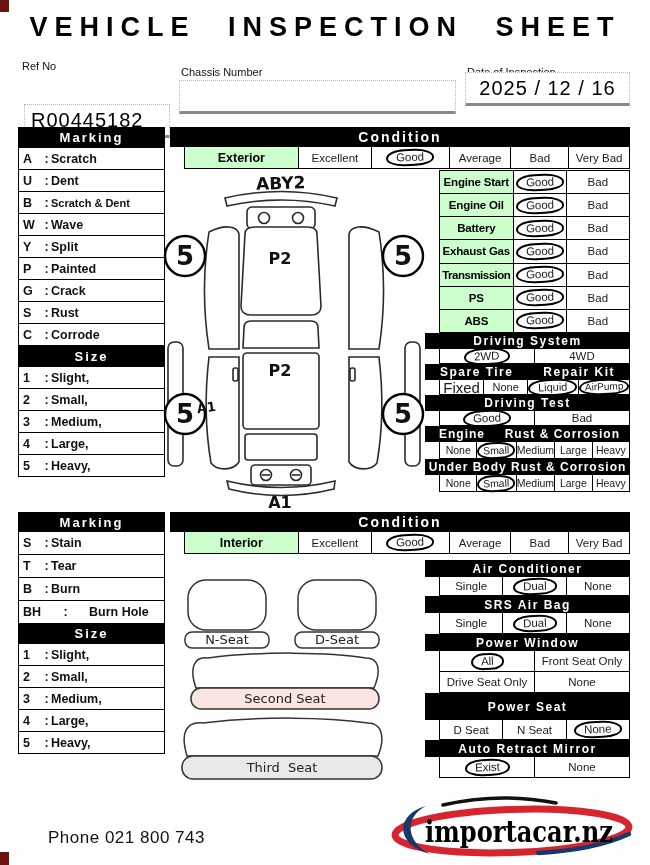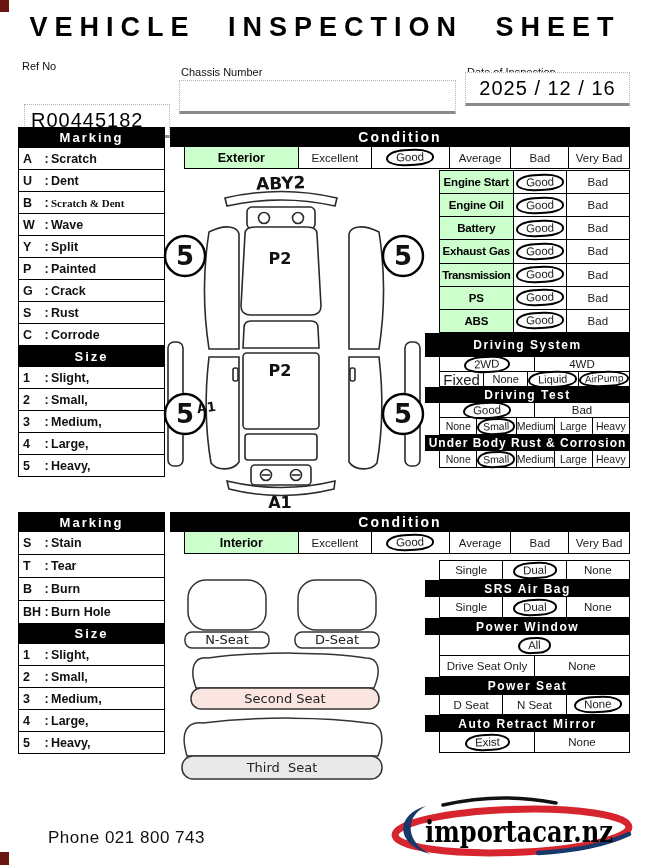--- a/index.html
+++ b/index.html
@@ -74,21 +74,21 @@
         <span>Scratch</span>
       </div>
     <div class="mrow" style="height:23px;">
         <span class="code">U</span>
         <span class="sep">:</span>
         <span>Dent</span>
       </div>
     <div class="mrow" style="height:23px;">
         <span class="code">B</span>
         <span class="sep">:</span>
-        <span style="font-size:11px;font-family:Liberation Serif, serif;">Scratch &amp; Dent</span>
+        <span style="font-size:11px;">Scratch &amp; Dent</span>
       </div>
     <div class="mrow" style="height:23px;">
         <span class="code">W</span>
         <span class="sep">:</span>
         <span>Wave</span>
       </div>
     <div class="mrow" style="height:23px;">
         <span class="code">Y</span>
         <span class="sep">:</span>
         <span>Split</span>
@@ -209,30 +209,34 @@
       </div>
       <div class="row fx">
         <div class="cell wl79 green eng-label">ABS</div>
         <div class="cell wg58">
             <span class="circled">Good</span>
           </div>
         <div class="cell wb68">Bad</div>
       </div>
     </div>
 
-    <div class="bh small" style="height:24px;">Driving System</div>
+    <div class="bh small" style="height:16px;">Driving System</div>
     <div class="row" style="height:16px;">
       <div class="cell fx">
           <span class="circled">2WD</span>
         </div>
       <div class="cell fx">
           <span>4WD</span>
         </div>
     </div>
 
+    <div class="bh small split" style="height:16px;">
+      <span>Spare Tire</span>
+      <span>Repair Kit</span>
+    </div>
     <div class="row" style="height:16px;">
       <div class="cell fx" style="font-size:15px;">
           <span>Fixed</span>
         </div>
       <div class="cell fx" style="font-size:11px;">
           <span>None</span>
         </div>
       <div class="cell fx" style="font-size:11px;">
           <span class="circled">Liquid</span>
         </div>
@@ -244,20 +248,24 @@
     <div class="bh small" style="height:16px;">Driving Test</div>
     <div class="row" style="height:16px;">
       <div class="cell fx">
           <span class="circled">Good</span>
         </div>
       <div class="cell fx">
           <span>Bad</span>
         </div>
     </div>
 
+    <div class="bh small" style="height:16px;justify-content:space-between;padding:0 10px 0 14px;letter-spacing:1px;">
+      <span>Engine</span>
+      <span>Rust &amp; Corrosion</span>
+    </div>
     <div class="row" style="height:18px;">
       <div class="cell fx" style="font-size:10.5px;">
           <span>None</span>
         </div>
       <div class="cell fx" style="font-size:10.5px;">
           <span style="padding:0 4px 1px;" class="circled">Small</span>
         </div>
       <div class="cell fx" style="font-size:10.5px;">
           <span>Medium</span>
         </div>
@@ -358,21 +366,21 @@
     <div class="mrow" style="height:24px;">
         <span class="code">T</span>
         <span class="sep">:</span>
         <span>Tear</span>
       </div>
     <div class="mrow" style="height:24px;">
         <span class="code">B</span>
         <span class="sep">:</span>
         <span>Burn</span>
       </div>
-    <div class="mrow" style="height:24px;">
+    <div class="mrow" style="height:24px;gap:19px;">
         <span class="code">BH</span>
         <span class="sep">:</span>
         <span>Burn Hole</span>
       </div>
     <div class="bh" style="height:21px;margin-top:-1px;">Size</div>
     <div class="mrow" style="height:23px;">
         <span class="code">1</span>
         <span class="sep">:</span>
         <span>Slight,</span>
       </div>
@@ -433,20 +441,21 @@
     <rect x="12" y="196" width="200" height="23" rx="11" fill="var(--third_seat_gray,#e9e9e9)" stroke="#333" stroke-width="1.5"></rect>
     <g fill="#222" font-size="13" text-anchor="middle">
       <text x="57" y="84">N-Seat</text>
       <text x="167" y="84">D-Seat</text>
       <text x="115" y="143">Second Seat</text>
       <text x="112" y="212" xml:space="preserve">Third  Seat</text>
     </g>
   </svg>
 
   <div class="abs" style="left:425px;top:560px;width:205px;">
+    <div class="bh small" style="height:17px;">Air Conditioner</div>
     <div class="row" style="height:20px;">
       <div class="cell fx">
           <span>Single</span>
         </div>
       <div class="cell fx">
           <span class="circled">Dual</span>
         </div>
       <div class="cell fx">
           <span>None</span>
         </div>
@@ -461,30 +470,33 @@
         </div>
       <div class="cell fx">
           <span>None</span>
         </div>
     </div>
     <div class="bh small" style="height:17px;">Power Window</div>
     <div class="row" style="height:22px;">
       <div class="cell fx">
           <span class="circled">All</span>
         </div>
+      <div class="cell fx">
+          <span>Front Seat Only</span>
+        </div>
     </div>
     <div class="row" style="height:22px;">
       <div class="cell fx">
           <span>Drive Seat Only</span>
         </div>
       <div class="cell fx">
           <span>None</span>
         </div>
     </div>
-    <div class="bh small" style="height:18px;">Power Seat</div>
+    <div class="bh small" style="height:27px;">Power Seat</div>
     <div class="row" style="height:21px;">
       <div class="cell fx">
           <span>D Seat</span>
         </div>
       <div class="cell fx">
           <span>N Seat</span>
         </div>
       <div class="cell fx">
           <span class="circled">None</span>
         </div>

